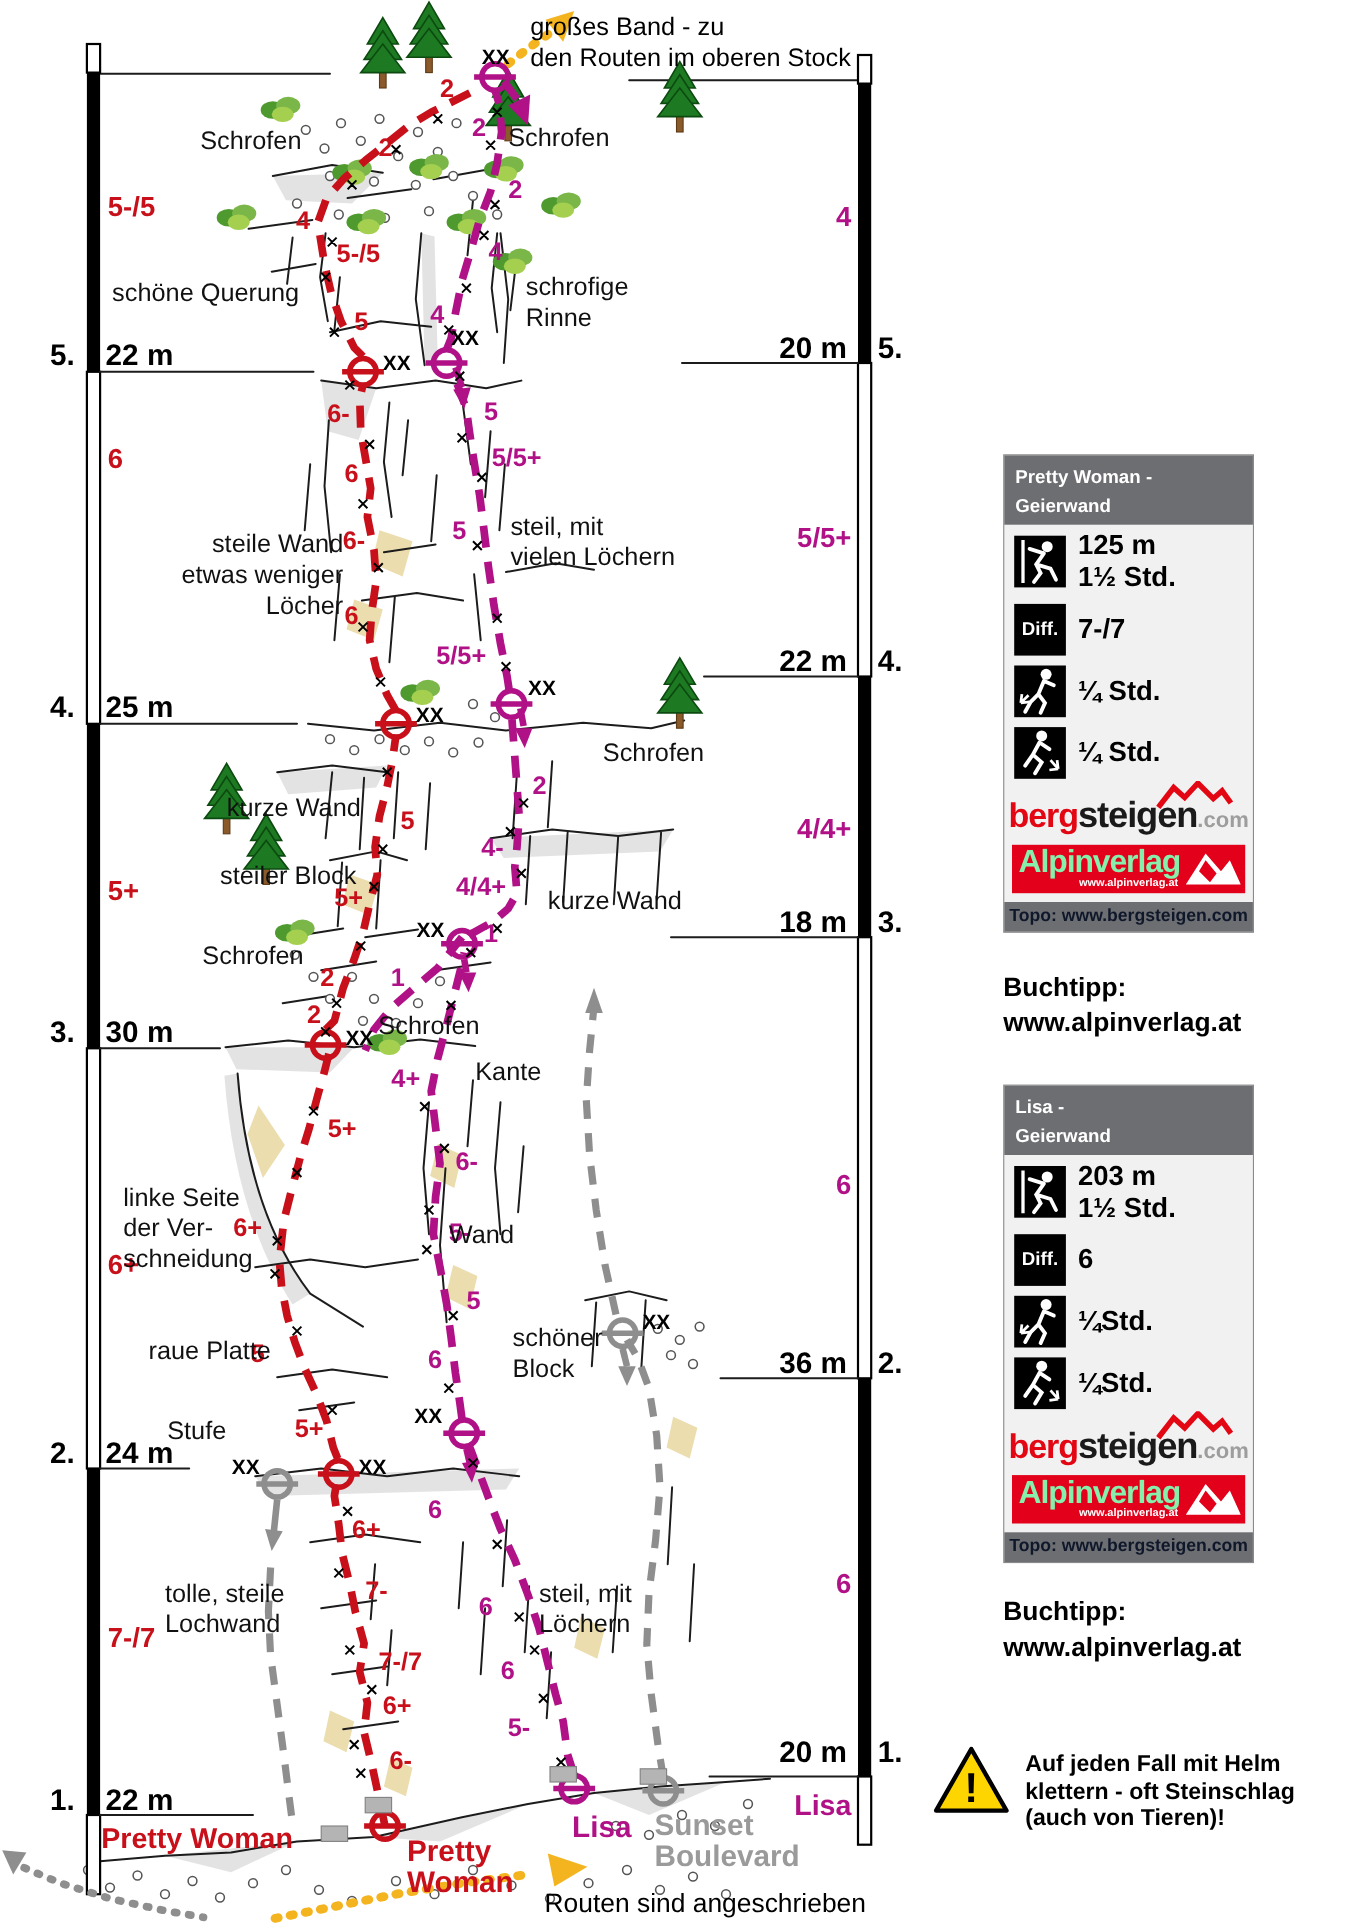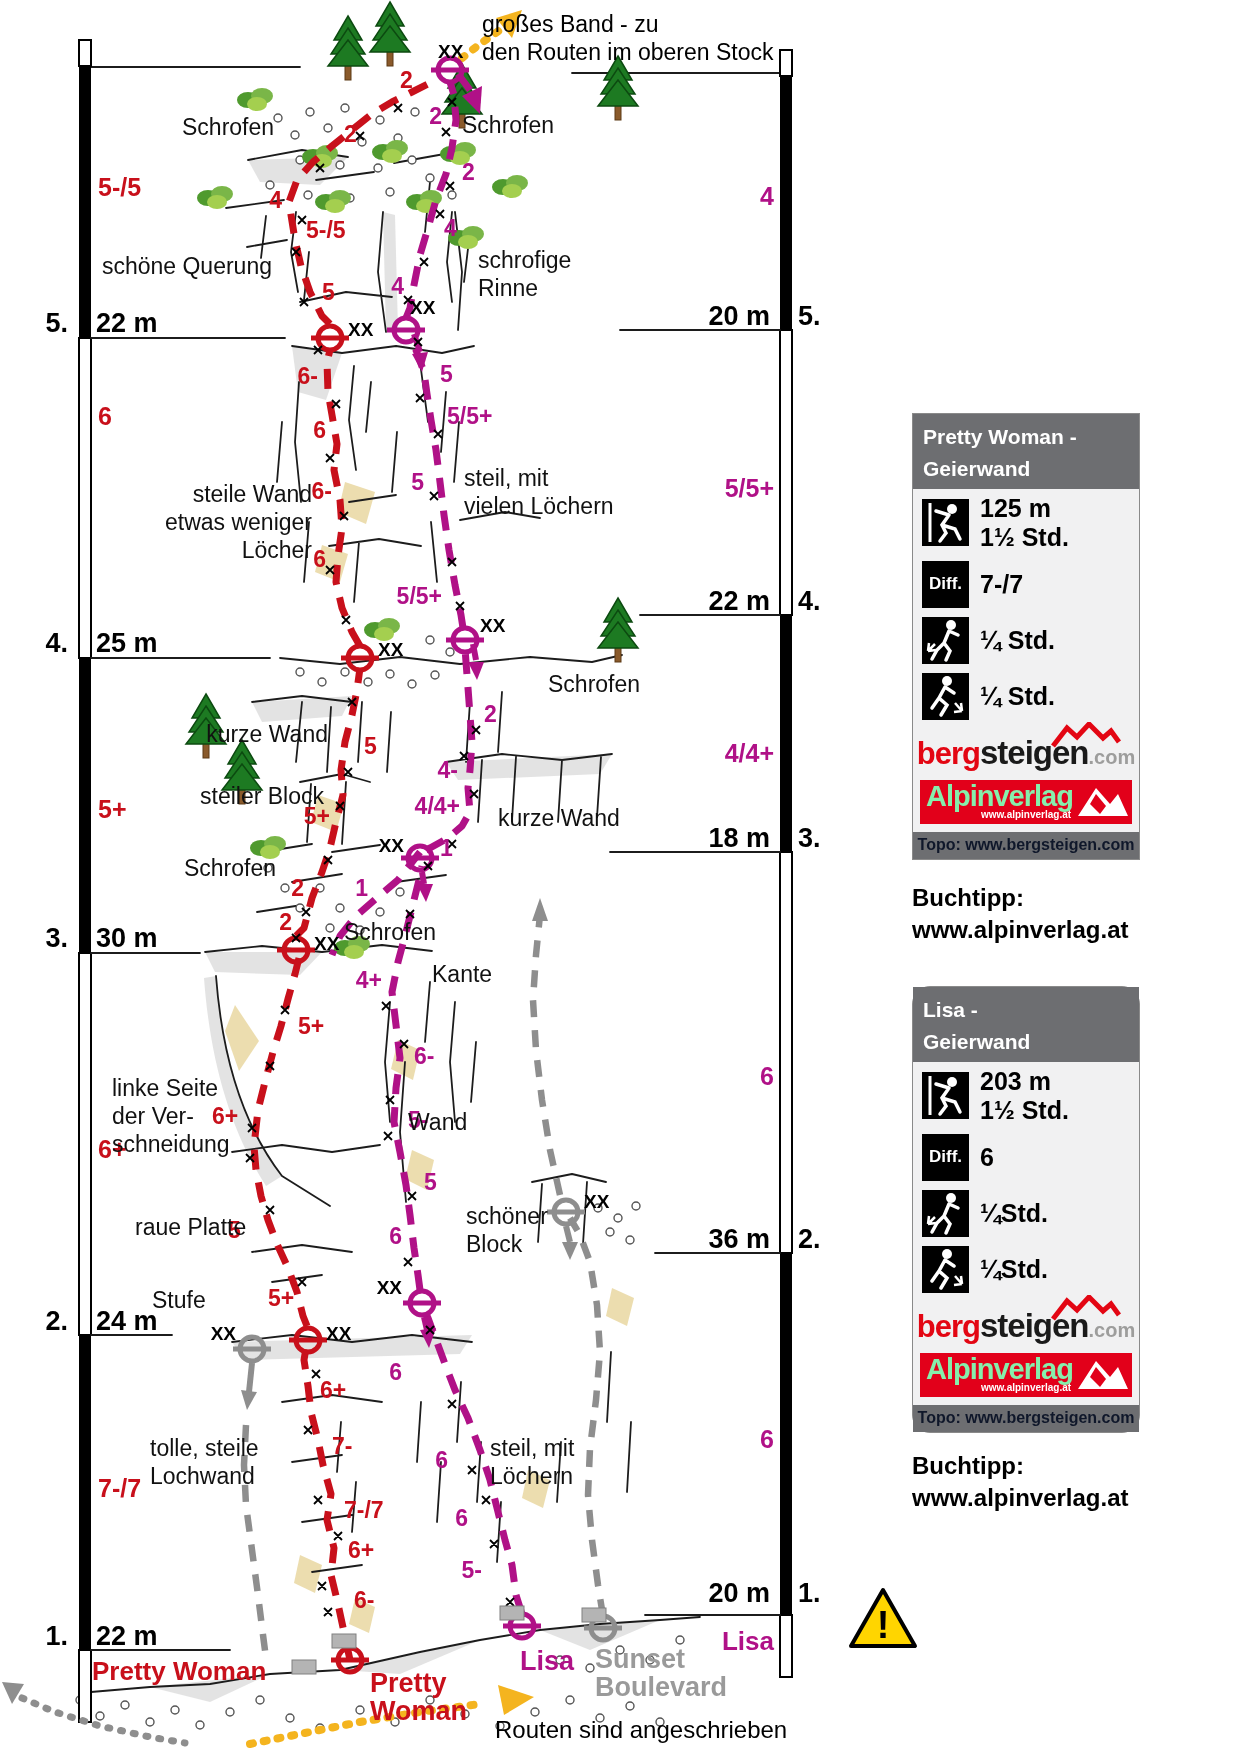--- a/index.html
+++ b/index.html
@@ -22,21 +22,21 @@
   .peb{fill:#fff;stroke:#555;stroke-width:1.4;}
   .route{fill:none;stroke-linecap:butt;stroke-linejoin:round;}
   .r-red{stroke:#c8101b;stroke-width:7;stroke-dasharray:20 13;}
   .r-mag{stroke:#b01187;stroke-width:7;stroke-dasharray:20 13;}
   .r-gry{stroke:#8e8e8e;stroke-width:6.5;stroke-dasharray:17 13;}
   .r-dot{stroke:#8e8e8e;stroke-width:7;stroke-dasharray:2 11;stroke-linecap:round;}
   .r-yel{stroke:#f4b41f;stroke-width:8;stroke-dasharray:3 11;stroke-linecap:round;}
   .bolt{stroke:#000;stroke-width:1.8;fill:none;}
   
   .ibox{position:absolute;left:912px;width:228px;border:1px solid #8a8a8a;background:#f1f1f2;box-sizing:border-box;}
-  .ibox-header{background:#6d6e71;color:#fff;font-weight:bold;font-size:21px;line-height:1.5;padding:7px 10px 5px;}
+  .ibox-header{background:#6d6e71;color:#fff;font-weight:bold;font-size:17px;line-height:1.5;padding:7px 10px 5px;}
   .irow{display:flex;align-items:center;gap:11px;padding:5px 9px 4px;}
   .iicon{width:47px;height:47px;background:#000;flex:0 0 47px;display:flex;align-items:center;justify-content:center;}
   .ival{font-size:25px;font-weight:bold;color:#000;line-height:1.15;}
   .difftxt{color:#fff;font-size:17px;font-weight:bold;}
   .blogo{position:relative;text-align:center;padding:10px 0 2px;white-space:nowrap;}
   .blogo .b1{color:#e30613;font-weight:bold;font-size:31px;letter-spacing:-1px;margin-top:32px;}
   .blogo .b2{color:#1a1a1a;font-weight:bold;font-size:33px;letter-spacing:-1px;text-align:right;}
   .blogo .b3{color:#9d9d9c;font-weight:bold;font-size:20px;}
   .blogo svg{position:absolute;right:18px;top:-2px;}
   .alpin{position:relative;background:#e2001a;margin:6px 7px 8px;padding:2px 6px 4px;text-align:left;}
@@ -529,21 +529,21 @@
     <span class="an">Alpinverlag</span>
     <span class="au">www.alpinverlag.at</span>
   </div>
   <div class="ibox-footer">Topo: www.bergsteigen.com</div>
 </div>
 <div class="buchtipp" style="top:882px;">
   <div>Buchtipp:</div>
   <div>www.alpinverlag.at</div>
 </div>
 
-<div class="ibox" style="top:986px;border-radius:18px;">
+<div class="ibox" style="top:986px;">
   <div class="ibox-header">
     <div>Lisa -</div>
     <div>Geierwand</div>
   </div>
   <div class="irow">
     <div class="iicon">
       <svg width="47" height="47" viewBox="0 0 47 47">
             <line x1="8" y1="4" x2="8" y2="43" stroke="#fff" stroke-width="3"></line>
             <circle cx="30" cy="10" r="5" fill="#fff"></circle>
             <path d="M27 16 L20 26 L24 34 L18 42 M20 26 L33 30 L38 40 M27 16 L14 12" stroke="#fff" stroke-width="3.5" fill="none" stroke-linecap="round"></path>
@@ -599,15 +599,20 @@
 <div class="buchtipp" style="top:1450px;">
   <div>Buchtipp:</div>
   <div>www.alpinverlag.at</div>
 </div>
 
 <div class="warnbox">
   <svg width="70" height="64" viewBox="0 0 70 64">
     <polygon points="35,4 67,60 3,60" fill="#ffd500" stroke="#000" stroke-width="4" stroke-linejoin="round"></polygon>
     <text x="35" y="52" text-anchor="middle" font-size="38" font-weight="bold" fill="#000">!</text>
   </svg>
+  <div class="warntxt">
+    <div>Auf jeden Fall mit Helm</div>
+    <div>klettern - oft Steinschlag</div>
+    <div>(auch von Tieren)!</div>
+  </div>
 </div>
 
 </div>
 
 </body></html>

